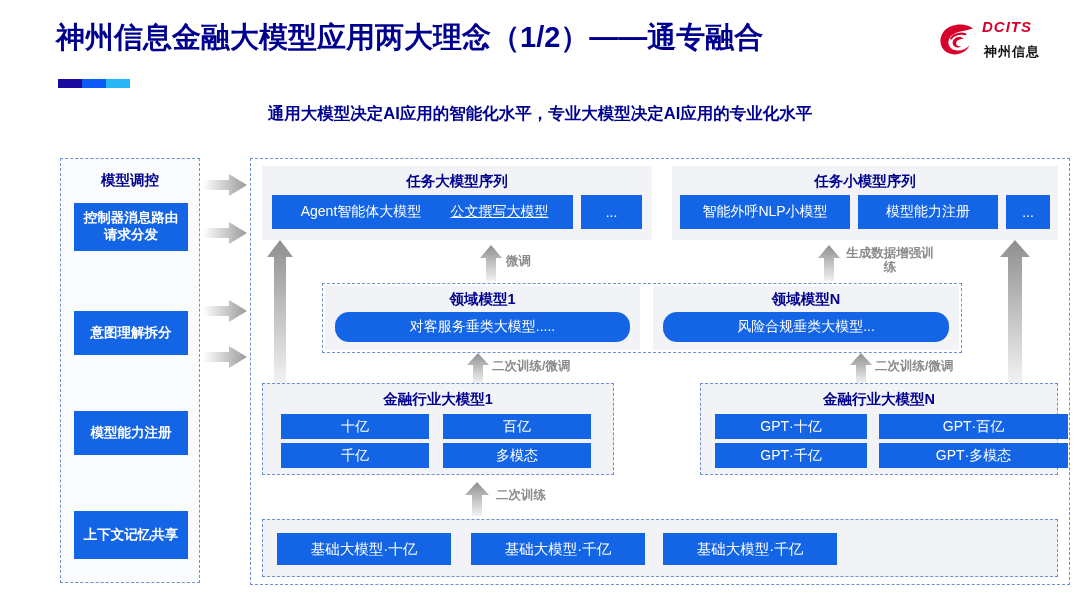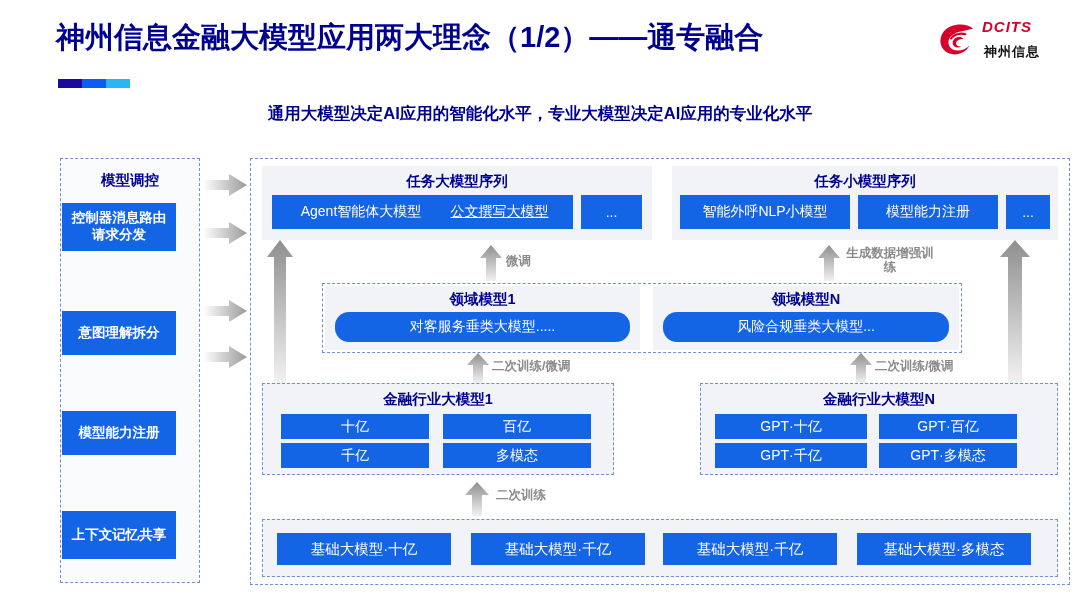--- a/index.html
+++ b/index.html
@@ -41,21 +41,21 @@
   .ctrl-panel{
     position:absolute;left:60px;top:8px;width:140px;height:425px;
     border:1.5px dashed #6f8fd6;background:#fafbfd;
     box-sizing:border-box;
   }
   .ctrl-title{
     position:absolute;left:0;top:12px;width:100%;text-align:center;
     font-size:14.5px;font-weight:bold;color:#00008f;
   }
   .ctrl-btn{
-    position:absolute;left:1px;width:114px;
+    position:absolute;left:13px;width:114px;
     background:#1464e6;color:#fff;
     font-size:13.5px;font-weight:bold;
     display:flex;align-items:center;justify-content:center;
     text-align:center;line-height:1.25;
     box-sizing:border-box;padding:8px;
   }
   .ctrl-b0{top:44px;height:48px;}
   .ctrl-b1{top:152px;height:44px;}
   .ctrl-b2{top:252px;height:44px;}
   .ctrl-b3{top:352px;height:48px;}
@@ -121,21 +121,21 @@
   }
   .ind-head{
     position:absolute;left:0;top:6px;width:100%;text-align:center;
     font-size:14.5px;font-weight:bold;color:#00008f;
   }
   .ind-chip{height:25px;font-size:14px;}
   .ic-r0{top:30px;} .ic-r1{top:59px;}
   .ind-left .ic-c0{left:18px;width:148px;}
   .ind-left .ic-c1{left:180px;width:148px;}
   .ind-right .ic-c0{left:14px;width:152px;}
-  .ind-right .ic-c1{left:178px;width:138px;}
+  .ind-right .ic-c1{left:178px;width:189px;}
 
   
   .base-band{
     position:absolute;left:262px;top:369px;width:796px;height:58px;
     border:1.5px dashed #6f8fd6;box-sizing:border-box;background:#f1f3f7;
   }
   .base-chip{top:13px;height:32px;width:174px;font-size:14.5px;}
   .bc0{left:14px;} .bc1{left:208px;} .bc2{left:400px;} .bc3{left:594px;}
 
   
@@ -249,21 +249,20 @@
     <div class="chip ind-chip ic-r0 ic-c0">GPT·十亿</div>
     <div class="chip ind-chip ic-r0 ic-c1">GPT·百亿</div>
     <div class="chip ind-chip ic-r1 ic-c0">GPT·千亿</div>
     <div class="chip ind-chip ic-r1 ic-c1">GPT·多模态</div>
   </div>
 
   <div class="base-band">
     <div class="chip base-chip bc0">基础大模型·十亿</div>
     <div class="chip base-chip bc1">基础大模型·千亿</div>
     <div class="chip base-chip bc2">基础大模型·千亿</div>
-    <div class="chip base-chip bc3">基础大模型·多模态</div>
   </div>
 
   <svg class="uarrow ua-tall-left" viewBox="0 0 26 143" preserveAspectRatio="none">
     <defs>
         <linearGradient id="gu" x1="0" y1="1" x2="0" y2="0">
       <stop offset="0" stop-color="#f2f2f2"></stop>
           <stop offset="1" stop-color="#8f8f8f"></stop>
         </linearGradient>
       </defs>
     <path d="M13 0 L26 17 H19 V143 H7 V17 H0 Z" fill="url(#gu)"></path>

